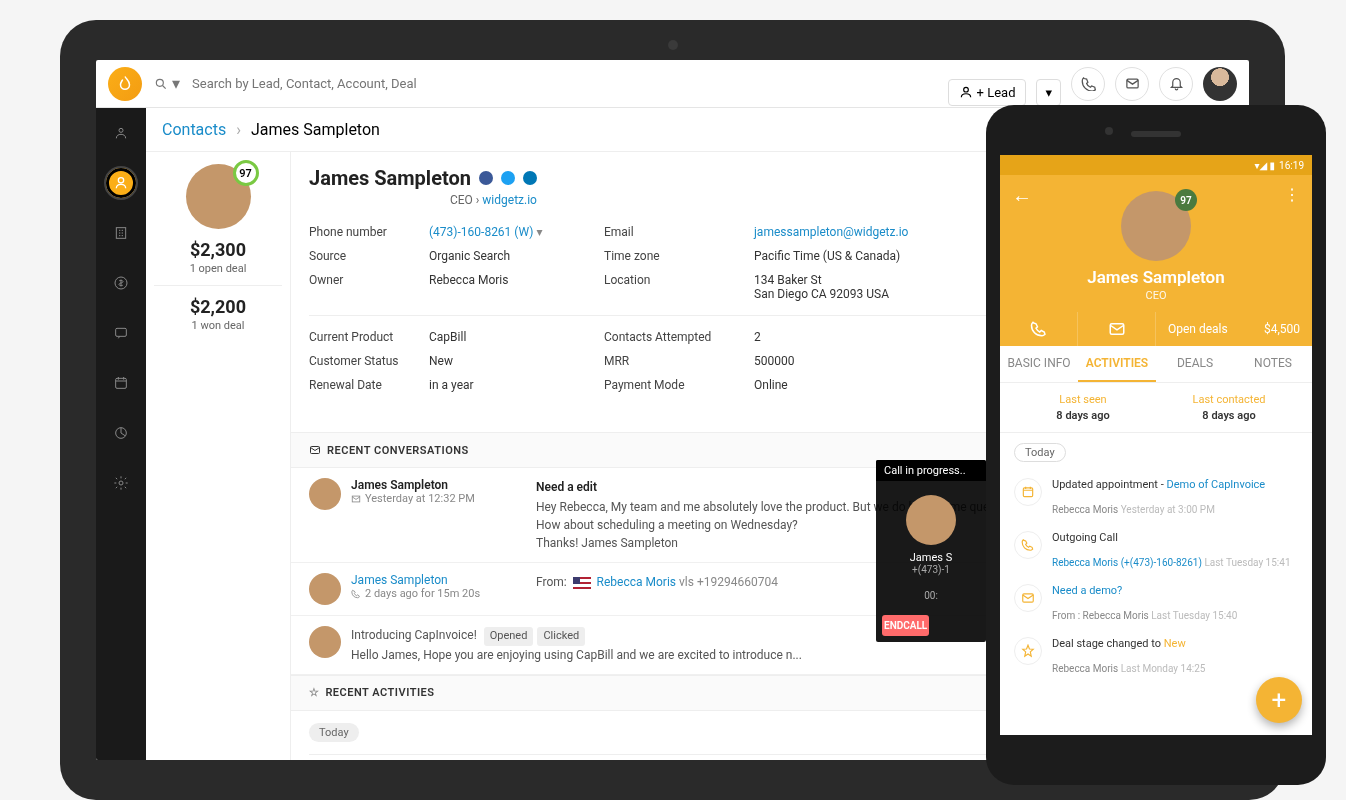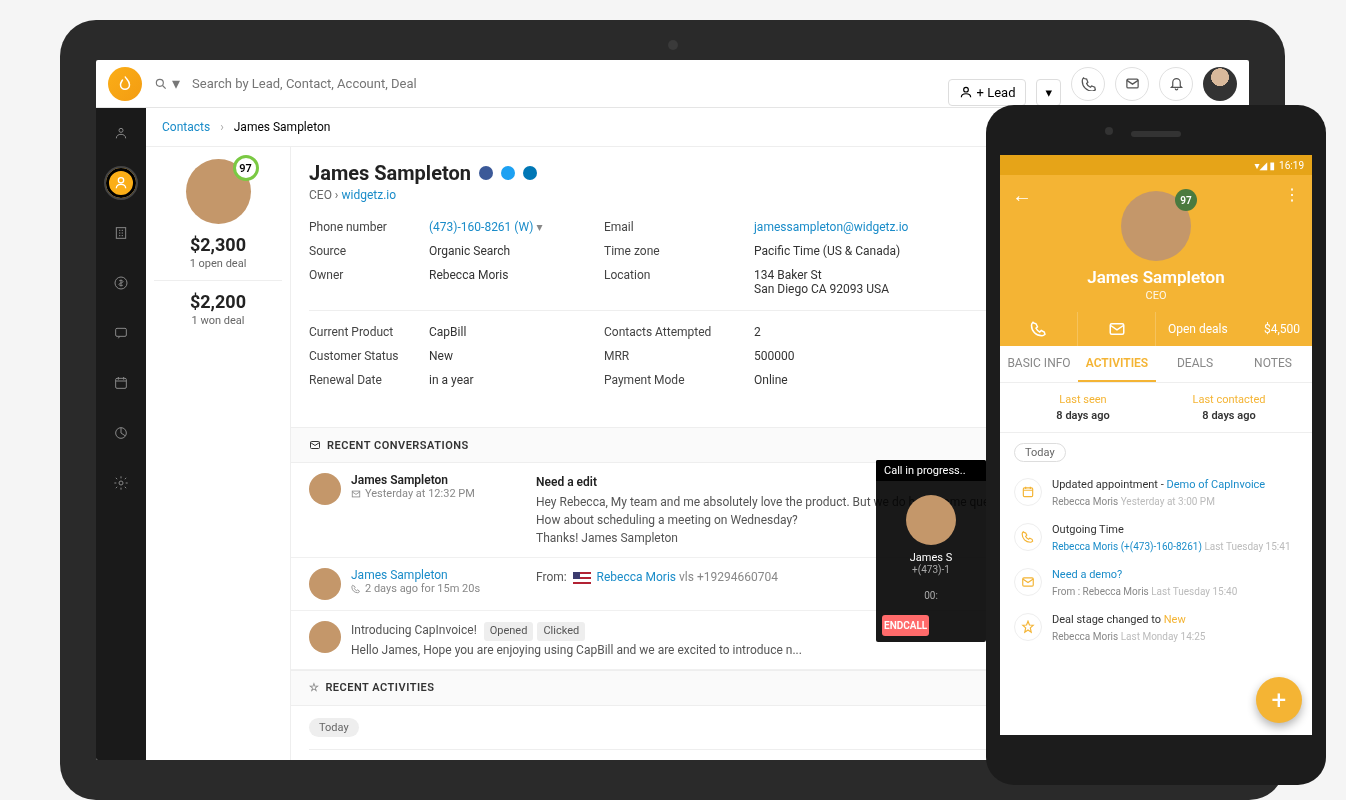--- a/index.html
+++ b/index.html
@@ -25,35 +25,35 @@
 .avatar-top { width:34px; height:34px; border-radius:50%; background:#ddd; background: radial-gradient(circle at 50% 30%, #d9b99b 30%, #333 31%); }
 
 
 .body { flex:1; display:flex; overflow:hidden; }
 .sidenav { width: 50px; background:#1a1a1a; display:flex; flex-direction:column; align-items:center; padding-top:8px; gap:16px; }
 .sidenav .nav-ic { width:34px; height:34px; border-radius:50%; display:flex; align-items:center; justify-content:center; color:#888; }
 .sidenav .nav-ic.active { background:#fbae17; color:#fff; border: 2px solid #444; box-shadow: 0 0 0 3px #000 inset; }
 .sidenav svg { width:16px; height:16px; }
 
 .content { flex:1; display:flex; flex-direction:column; background:#fff; overflow:hidden; }
-.breadcrumb { padding: 12px 16px; font-size:12px; display:flex; align-items:center; gap:10px; border-bottom:1px solid #eee; }
+.breadcrumb { padding: 12px 16px; font-size:16px; display:flex; align-items:center; gap:10px; border-bottom:1px solid #eee; }
 .breadcrumb .root { color:#1a8cc9; }
 
 .main-row { flex:1; display:flex; overflow:hidden; }
 .profile-col { width:145px; border-right:1px solid #eee; padding:12px 8px; text-align:center; }
 .profile-col .avatar { width:65px; height:65px; border-radius:50%; margin:0 auto 8px; background:#c4976a; position:relative; }
 .profile-col .avatar .score { position:absolute; top:-4px; right:-8px; background:#fff; border:3px solid #7ac943; border-radius:50%; width:26px; height:26px; font-size:11px; font-weight:600; display:flex; align-items:center; justify-content:center; }
 .metric { font-size:18px; font-weight:700; color:#222; margin-top:10px; }
 .metric-sub { font-size:11px; color:#666; margin-top:2px; }
 .profile-col hr { border:none; border-top:1px solid #eee; margin:10px 0; }
 
 .details { flex:1; display:flex; flex-direction:column; overflow:hidden; }
 .det-head { padding:14px 18px 8px; display:flex; align-items:flex-start; }
 .det-head h2 { font-size:20px; font-weight:700; color:#222; display:flex; align-items:center; gap:8px; }
-.det-head .sub { font-size:12px; color:#666; margin-top:3px; }
+.det-head .sub { font-size:12px; color:#666; margin-top:3px;text-align:right; }
 .det-head .sub .org { color:#1a8cc9; }
 .social { width:14px; height:14px; border-radius:50%; background:#3b5998; display:inline-block; }
 .social.tw { background:#1da1f2; }
 .social.li { background:#0077b5; }
 .act-btns { margin-left:auto; display:flex; gap:0; }
 .act-btns .ab { width:34px; height:34px; border:1px solid #ddd; display:flex; align-items:center; justify-content:center; color:#666; }
 .act-btns .ab:first-child { border-radius:4px 0 0 4px; }
 .act-btns .ab:last-child { border-radius:0 4px 4px 0; }
 .act-btns svg { width:14px; height:14px; }
 
@@ -123,21 +123,21 @@
 .p-stats .ps .l { color:#f4b434; }
 .p-stats .ps .v { color:#333; font-weight:600; margin-top:3px; }
 .p-today { padding:8px 14px; }
 .p-today .tb { display:inline-block; border:1px solid #ddd; border-radius:10px; padding:2px 10px; font-size:11px; color:#666; }
 .p-feed { padding:0 14px; }
 .p-feed .item { display:flex; gap:10px; padding:8px 0; font-size:11px; }
 .p-feed .item .ico { width:28px; height:28px; border-radius:50%; border:1px solid #eee; display:flex; align-items:center; justify-content:center; color:#f4b434; flex-shrink:0; }
 .p-feed .item .ico svg { width:14px; height:14px; }
 .p-feed .item .txt .t1 { color:#333; }
 .p-feed .item .txt .t1 .lnk { color:#1a8cc9; }
-.p-feed .item .txt .t2 { color:#888; font-size:10px; margin-top:5px; }
+.p-feed .item .txt .t2 { color:#888; font-size:10px; margin-top:13px; }
 .p-feed .item .txt .t2 .lnk { color:#1a8cc9; }
 .fab { position:absolute; bottom:62px; right:24px; width:46px; height:46px; border-radius:50%; background:#f4b434; display:flex; align-items:center; justify-content:center; color:#fff; box-shadow:0 4px 10px rgba(0,0,0,0.3); font-size:26px; }
 </style>
 </head>
 <body>
 
 <div class="stage">
   <div class="tablet">
     <div class="tablet-screen">
 
@@ -493,21 +493,21 @@
               <div class="t2">Rebecca Moris <span style="color:#bbb">Yesterday at 3:00 PM</span></div>
             </div>
           </div>
           <div class="item">
             <div class="ico">
               <svg viewBox="0 0 24 24" fill="none" stroke="currentColor" stroke-width="2">
                 <path d="M5 4l3 1 2 4-2 2c1 2 3 4 5 5l2-2 4 2 1 3c-1 1-2 2-4 2-8 0-14-6-14-14 0-2 1-3 2-4z"></path>
               </svg>
             </div>
             <div class="txt">
-              <div class="t1">Outgoing Time</div>
+              <div class="t1">Outgoing Call</div>
               <div class="t2"><span class="lnk">Rebecca Moris (+(473)-160-8261)</span> <span style="color:#bbb">Last Tuesday 15:41</span></div>
             </div>
           </div>
           <div class="item">
             <div class="ico">
               <svg viewBox="0 0 24 24" fill="none" stroke="currentColor" stroke-width="2">
                 <rect x="3" y="5" width="18" height="14" rx="2"></rect>
                 <path d="M3 7l9 6 9-6"></path>
               </svg>
             </div>

